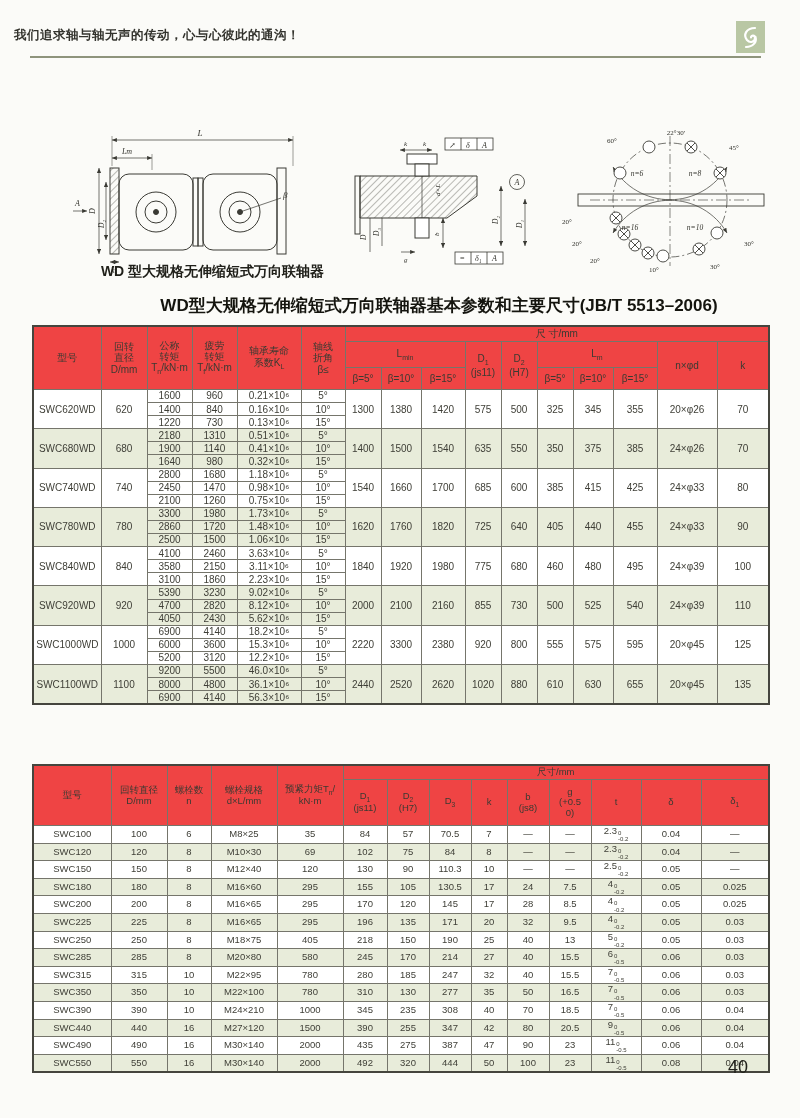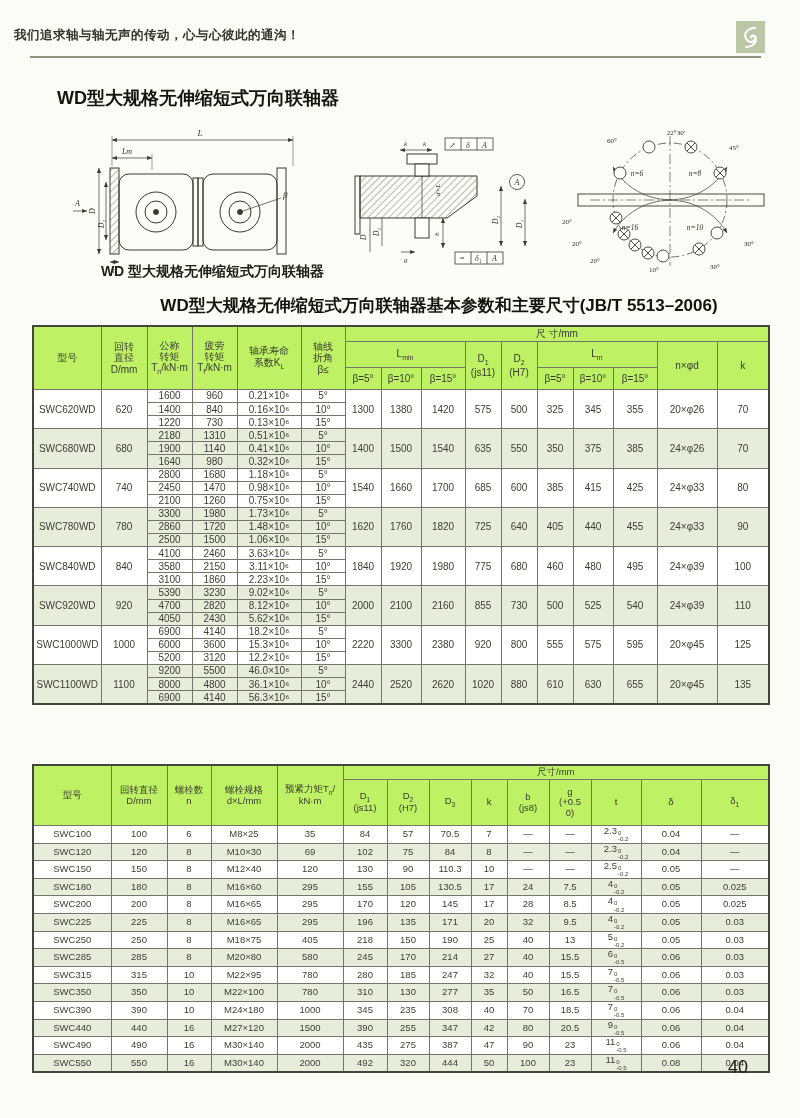--- a/index.html
+++ b/index.html
@@ -12,21 +12,21 @@
   .fig-caption1{position:absolute;left:95px;top:263px;width:235px;text-align:center;font-size:14px;font-weight:bold;color:#20201a;}
   .fig-caption2{position:absolute;left:455px;top:268px;width:290px;text-align:center;font-size:11.5px;font-weight:bold;color:#20201a;}
   .t-title{position:absolute;left:0;width:800px;text-align:center;font-weight:bold;color:#14140e;}
   .t1-title{top:294px;font-size:17px;margin-left:39px;}
   .t2-title{top:769px;font-size:16.5px;padding-left:28px;}
   table{position:absolute;left:32px;border-collapse:collapse;table-layout:fixed;
     background:#fff;border:2px solid #45453e;}
   .table1{top:325px;width:737px;font-size:10px;}
   .table2{top:764px;width:737px;font-size:9.5px;}
   th,td{border:1px solid #75756b;text-align:center;vertical-align:middle;padding:0 1px;line-height:1.12;}
-  thead th{background:#bef264;font-weight:400;color:#3a3a32;}
+  thead th{background:#ef4444;font-weight:400;color:#3a3a32;}
   .table1 thead tr:nth-child(1) th{height:14px;}
   .table1 thead tr:nth-child(2) th{height:25px;}
   .table1 thead tr:nth-child(3) th{height:21px;}
   .table1 tbody td{height:12.1px;color:#3e3e36;}
   .table2 thead tr:nth-child(1) th{height:13px;}
   .table2 thead tr:nth-child(2) th{height:45px;}
   .table2 tbody td{height:10.2px;color:#3e3e36;}
   thead{border-bottom:1.5px solid #45453e;}
   tr.alt td{background:#e8ecda;}
   tr.gstart td{border-top:1.5px solid #55554c;}
@@ -42,21 +42,20 @@
 
   <div class="slogan">我们追求轴与轴无声的传动，心与心彼此的通沟！</div>
   <div class="logo">
     <svg width="21" height="23" viewBox="0 0 21 23">
       <path d="M15 2 C6 2 3 9 7 14 C10 17.5 15 16 15 12 C15 9 11 9 11 11.5" fill="none" stroke="#ffffff" stroke-width="2.2" stroke-linecap="round"></path>
       <path d="M6 21 C13 21 17 16 15.5 11" fill="none" stroke="#ffffff" stroke-width="2.2" stroke-linecap="round"></path>
     </svg>
   </div>
   <div class="header-rule"></div>
 
-  <div class="section-title">WD型大规格无伸缩短式万向联轴器</div>
 
   <svg style="position:absolute;left:15px;top:124px" width="780" height="152" viewBox="0 0 780 152">
     <defs>
       <pattern id="h45" patternUnits="userSpaceOnUse" width="5" height="5" patternTransform="rotate(45)">
         <line x1="0" y1="0" x2="0" y2="5" stroke="#55554c" stroke-width="0.8"></line>
       </pattern>
       <marker id="ar" markerWidth="9" markerHeight="8" refX="7" refY="3" orient="auto-start-reverse">
         <path d="M0,0 L7,3 L0,6 Z" fill="#3a3a34"></path>
       </marker>
     </defs>
@@ -705,21 +704,21 @@
               <span>0</span>
               <span>-0.5</span>
             </span></td>
           <td>0.06</td>
           <td>0.03</td>
         </tr>
         <tr>
           <td>SWC390</td>
           <td>390</td>
           <td>10</td>
-          <td>M24×180</td>
+          <td>M24×210</td>
           <td>1000</td>
           <td>345</td>
           <td>235</td>
           <td>308</td>
           <td>40</td>
           <td>70</td>
           <td>18.5</td>
           <td>7<span class="tol">
               <span>0</span>
               <span>-0.5</span>

